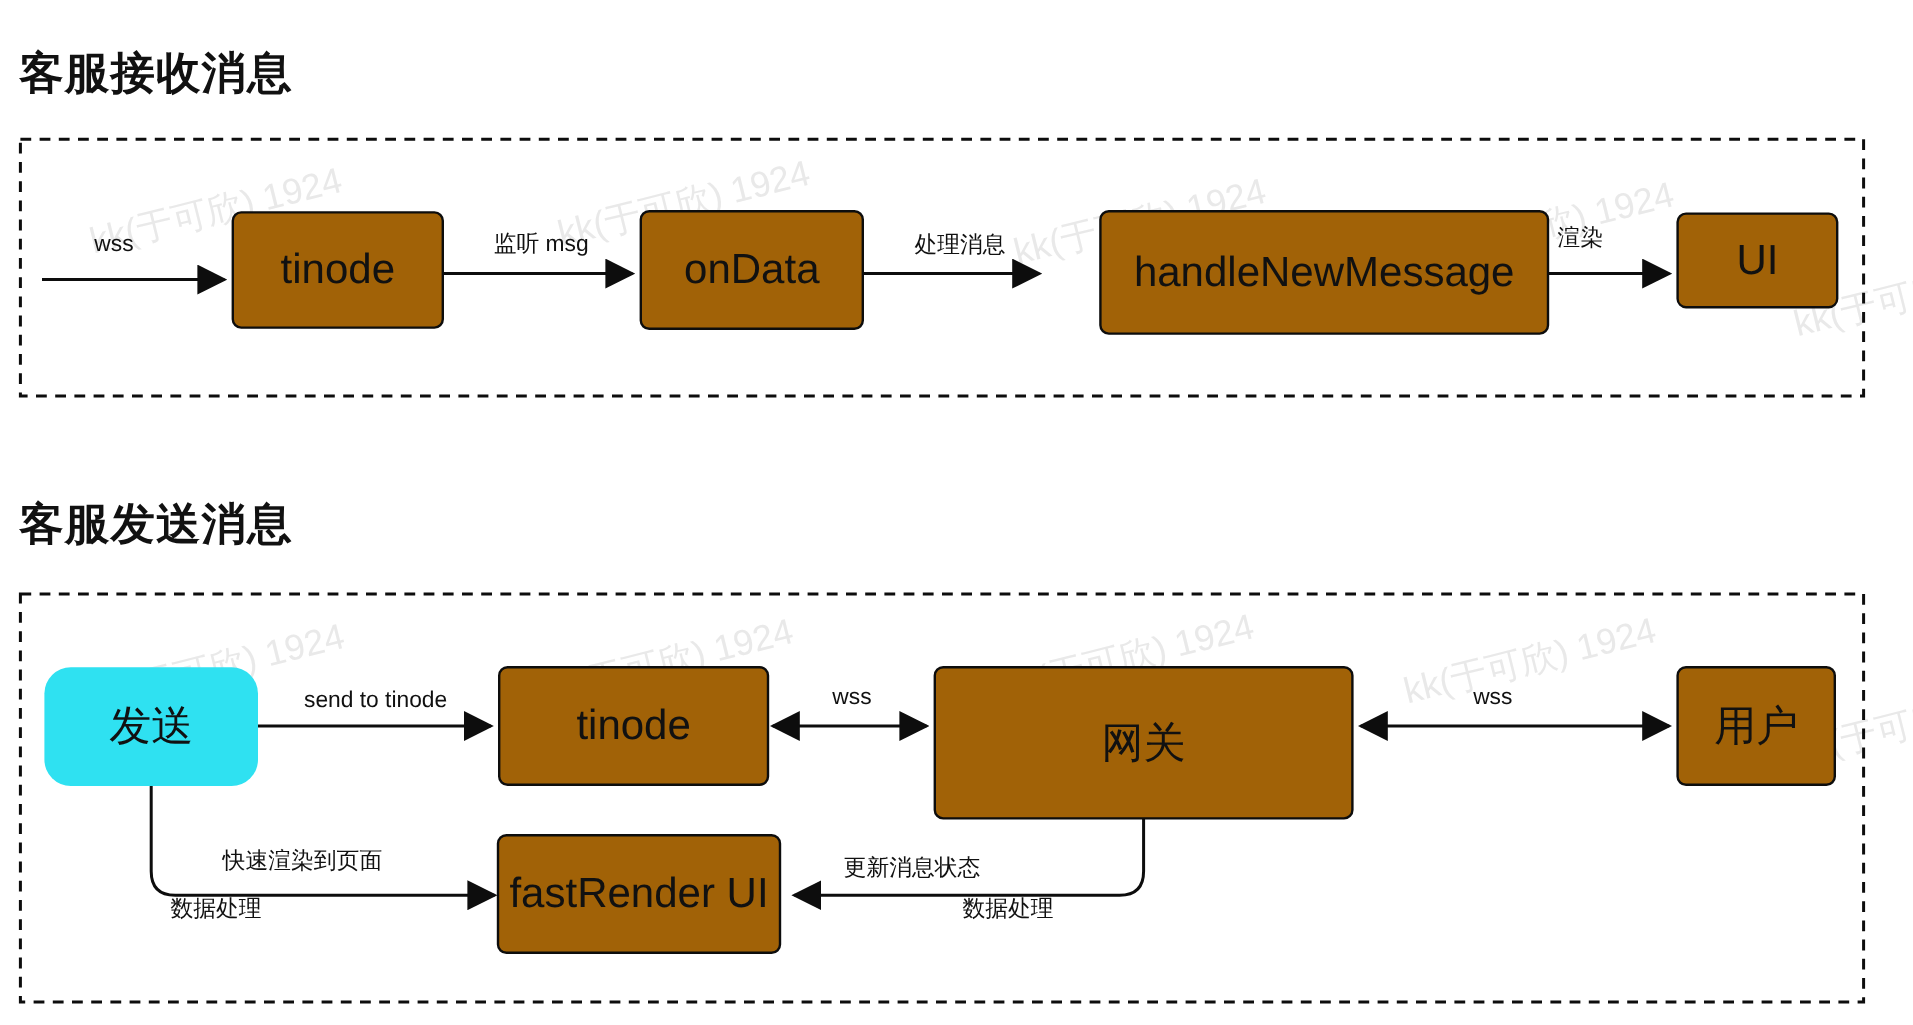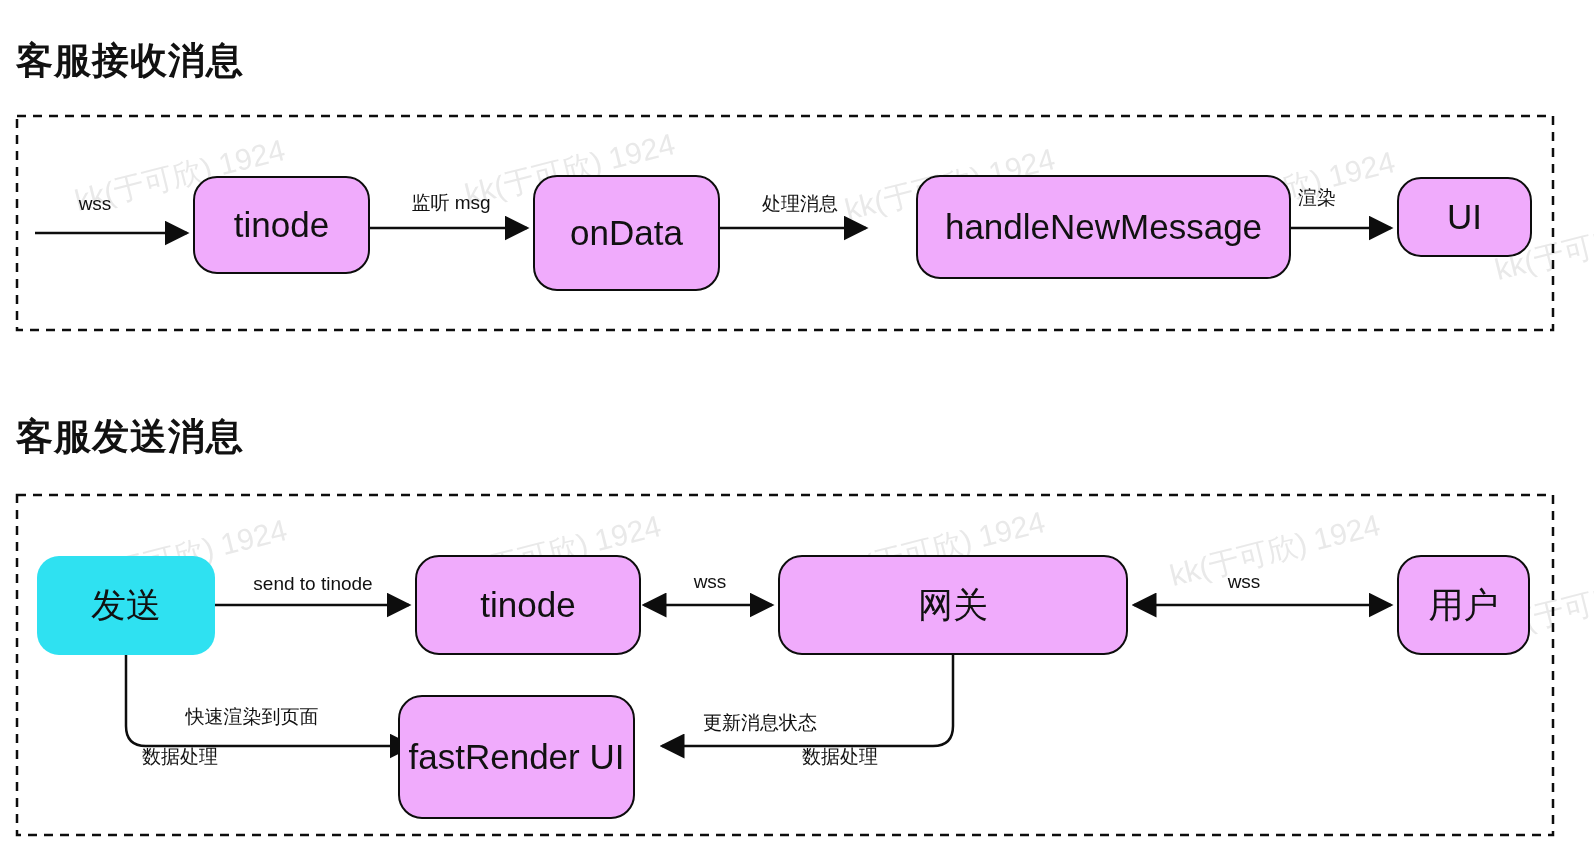--- a/index.html
+++ b/index.html
@@ -15,21 +15,21 @@
     transform:translate(-50%,-50%) rotate(-14deg);
     user-select:none;pointer-events:none;
   }
   svg.wires{position:absolute;left:0;top:0;z-index:1;}
   .sec-title{
     position:absolute;z-index:3;font-size:37px;font-weight:700;
     letter-spacing:1px;white-space:nowrap;color:#111111;
   }
   .node{
     position:absolute;z-index:2;box-sizing:border-box;
-    background:#f0abfc;border:2.5px solid #0d0d0d;border-radius:24px;
+    background:#a16207;border:2.5px solid #0d0d0d;border-radius:8px;
     display:flex;align-items:center;justify-content:center;
     font-size:35px;color:#111111;white-space:nowrap;
   }
   .node.highlight{
     background:#2fe1f1;border:none;border-radius:22px;
   }
   .elabel{
     position:absolute;z-index:3;font-size:19px;color:#111111;
     transform:translate(-50%,-50%);white-space:nowrap;
   }
@@ -69,34 +69,34 @@
     <path d="M644,605 L772,605" fill="none" stroke="#0d0d0d" stroke-width="2.5" marker-start="url(#arr)" marker-end="url(#arr)"></path>
     <path d="M1134,605 L1391,605" fill="none" stroke="#0d0d0d" stroke-width="2.5" marker-start="url(#arr)" marker-end="url(#arr)"></path>
     <path d="M126,655 L126,726 Q126,746 146,746 L412,746" fill="none" stroke="#0d0d0d" stroke-width="2.5" marker-end="url(#arr)"></path>
     <path d="M953,655 L953,726 Q953,746 933,746 L662,746" fill="none" stroke="#0d0d0d" stroke-width="2.5" marker-end="url(#arr)"></path>
   </svg>
 
   <div class="sec-title" style="left:16px;top:36px">客服接收消息</div>
   <div class="sec-title" style="left:16px;top:412px">客服发送消息</div>
 
   <div class="node" style="left:193px;top:176px;width:177px;height:98px">tinode</div>
-  <div class="node" style="left:533px;top:175px;width:187px;height:116px">onData</div>
+  <div class="node" style="left:533px;top:175px;width:187px;height:100px">onData</div>
   <div class="node" style="left:916px;top:175px;width:375px;height:104px">handleNewMessage</div>
   <div class="node" style="left:1397px;top:177px;width:135px;height:80px">UI</div>
 
   <div class="elabel" style="left:95px;top:204px">wss</div>
   <div class="elabel" style="left:451px;top:203px">监听 msg</div>
   <div class="elabel" style="left:800px;top:204px">处理消息</div>
   <div class="elabel" style="left:1317px;top:198px">渲染</div>
 
   <div class="node highlight" style="left:37px;top:556px;width:178px;height:99px">发送</div>
   <div class="node" style="left:415px;top:555px;width:226px;height:100px">tinode</div>
-  <div class="node" style="left:778px;top:555px;width:350px;height:100px">网关</div>
+  <div class="node" style="left:778px;top:555px;width:350px;height:128px">网关</div>
   <div class="node" style="left:1397px;top:555px;width:133px;height:100px">用户</div>
-  <div class="node" style="left:398px;top:695px;width:237px;height:124px">fastRender UI</div>
+  <div class="node" style="left:414px;top:695px;width:237px;height:100px">fastRender UI</div>
 
   <div class="elabel" style="left:313px;top:584px">send to tinode</div>
   <div class="elabel" style="left:710px;top:582px">wss</div>
   <div class="elabel" style="left:1244px;top:582px">wss</div>
   <div class="elabel" style="left:252px;top:717px">快速渲染到页面</div>
   <div class="elabel" style="left:180px;top:757px">数据处理</div>
   <div class="elabel" style="left:760px;top:723px">更新消息状态</div>
   <div class="elabel" style="left:840px;top:757px">数据处理</div>
 
 </div>

